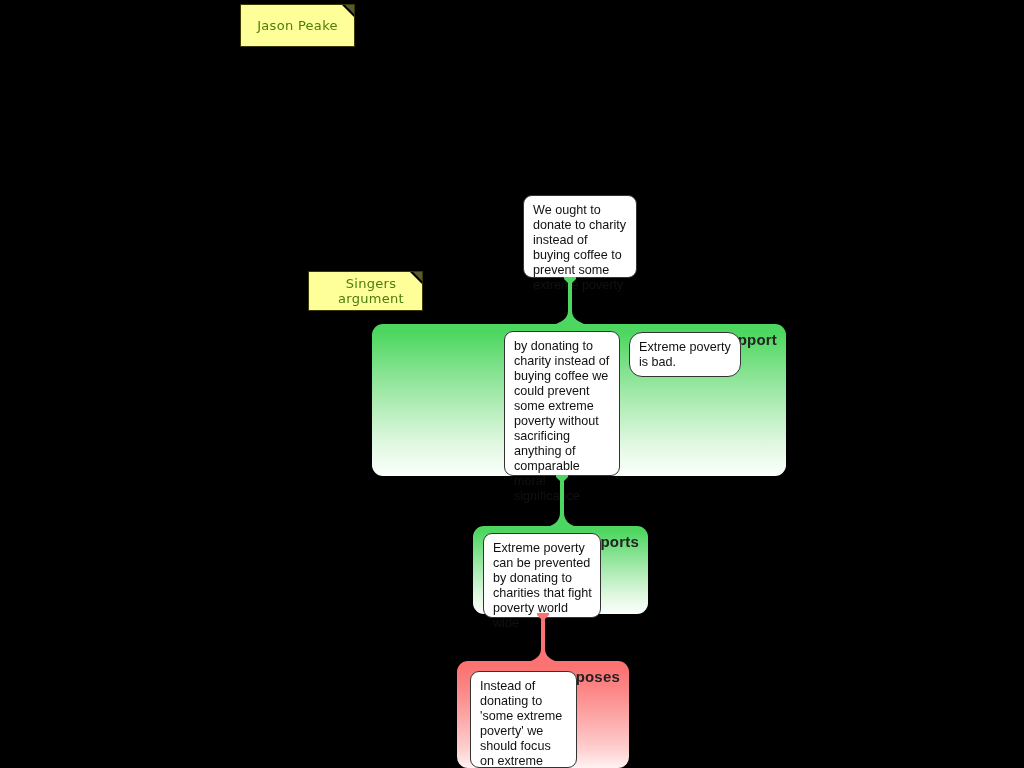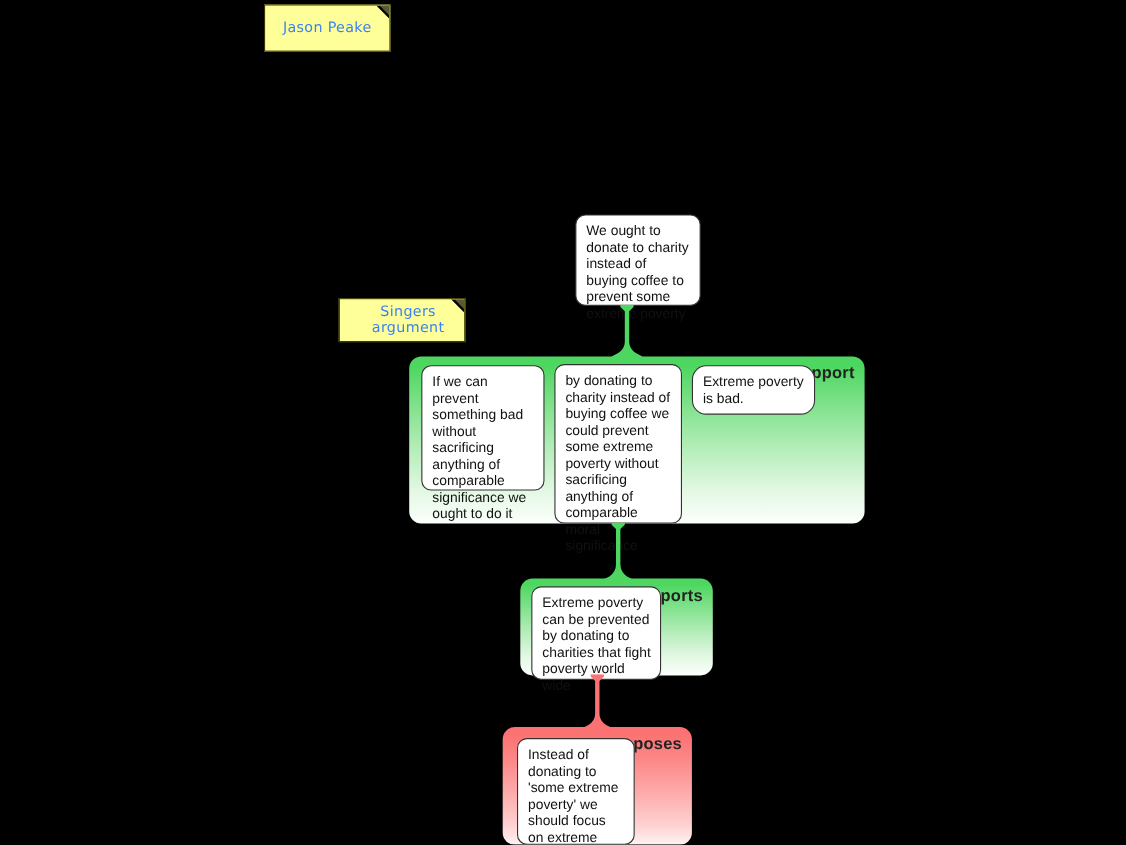--- a/index.html
+++ b/index.html
@@ -43,21 +43,21 @@
     right: 0;
     width: 9px;
     height: 9px;
     background: #ffff99;
     clip-path: polygon(100% 0, 0 0, 100% 100%);
     opacity: 0.35;
   }
   .note-text {
     font-family: "DejaVu Sans", sans-serif;
     font-size: 13px;
-    color: #3b82f6;
+    color: #4d7c0f;
     letter-spacing: 0.3px;
     text-align: center;
     padding: 0 6px;
   }
 
   
   .claim {
     position: absolute;
     background: #ffffff;
     border: 1px solid #333333;
@@ -125,23 +125,20 @@
   <div class="connector" style="left:556px; top:277px; width:28px; height:48px;">
     <svg width="28" height="48" viewBox="0 0 28 48">
       <path d="M8,0 L20,0 L20,2 L16,6 L16,34 Q16,40 22,44 L28,47 L28,48 L0,48 L0,47 L6,44 Q12,40 12,34 L12,6 L8,2 Z" fill="#4ed760"></path>
     </svg>
   </div>
 
   <div class="group support" style="left:372px; top:324px; width:414px; height:152px;">
     <span class="group-label">support</span>
   </div>
 
-  <div class="claim" style="left:383px; top:332px; width:112px; height:114px;">
-    <span class="claim-text">If we can prevent something bad without sacrificing anything of comparable significance we ought to do it</span>
-  </div>
 
   <div class="claim" style="left:504px; top:331px; width:116px; height:145px;">
     <span class="claim-text">by donating to charity instead of buying coffee we could prevent some extreme poverty without sacrificing anything of comparable moral significance</span>
   </div>
 
   <div class="claim" style="left:629px; top:332px; width:112px; height:45px;border-radius:13px;">
     <span class="claim-text">Extreme poverty is bad.</span>
   </div>
 
   <div class="connector" style="left:548px; top:475px; width:28px; height:53px;">

